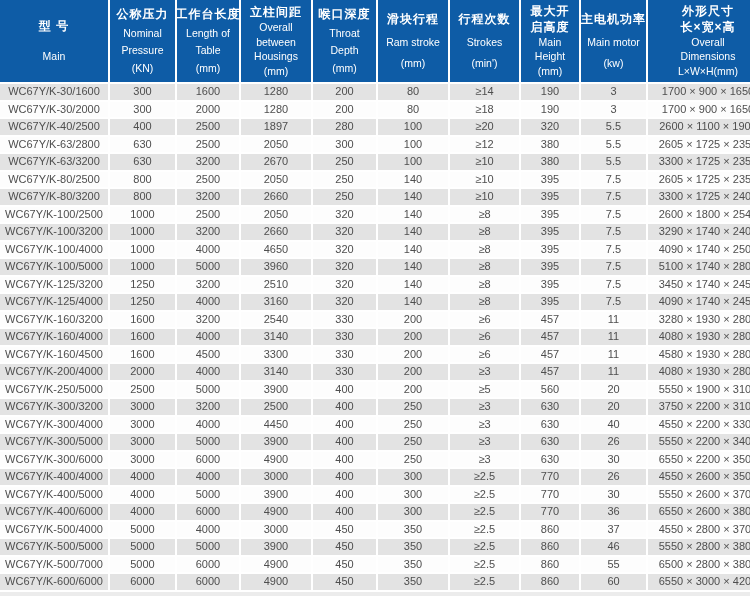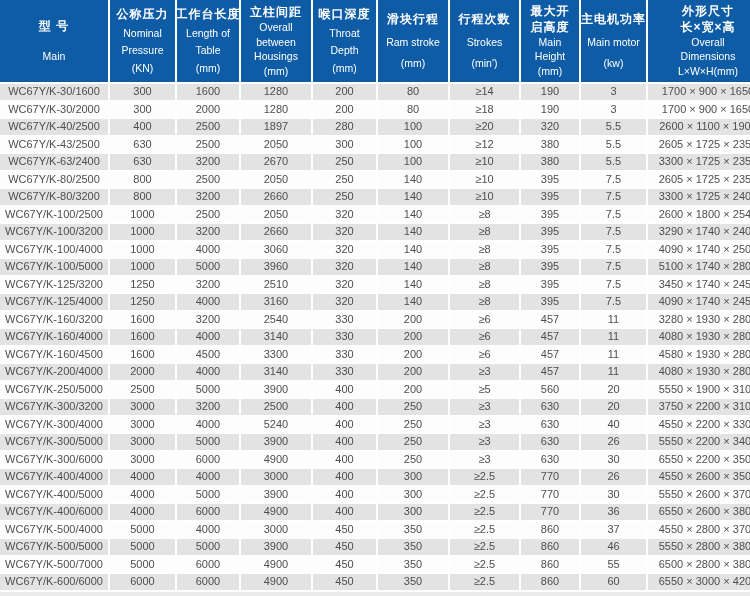--- a/index.html
+++ b/index.html
@@ -192,33 +192,33 @@
           <td>2500</td>
           <td>1897</td>
           <td>280</td>
           <td>100</td>
           <td>≥20</td>
           <td>320</td>
           <td>5.5</td>
           <td>2600 × 1100 × 1900</td>
         </tr>
         <tr>
-          <td>WC67Y/K-43/2500</td>
+          <td>WC67Y/K-63/2800</td>
           <td>630</td>
           <td>2500</td>
           <td>2050</td>
           <td>300</td>
           <td>100</td>
           <td>≥12</td>
           <td>380</td>
           <td>5.5</td>
           <td>2605 × 1725 × 2355</td>
         </tr>
         <tr>
-          <td>WC67Y/K-63/2400</td>
+          <td>WC67Y/K-63/3200</td>
           <td>630</td>
           <td>3200</td>
           <td>2670</td>
           <td>250</td>
           <td>100</td>
           <td>≥10</td>
           <td>380</td>
           <td>5.5</td>
           <td>3300 × 1725 × 2355</td>
         </tr>
@@ -267,21 +267,21 @@
           <td>140</td>
           <td>≥8</td>
           <td>395</td>
           <td>7.5</td>
           <td>3290 × 1740 × 2400</td>
         </tr>
         <tr>
           <td>WC67Y/K-100/4000</td>
           <td>1000</td>
           <td>4000</td>
-          <td>3060</td>
+          <td>4650</td>
           <td>320</td>
           <td>140</td>
           <td>≥8</td>
           <td>395</td>
           <td>7.5</td>
           <td>4090 × 1740 × 2500</td>
         </tr>
         <tr>
           <td>WC67Y/K-100/5000</td>
           <td>1000</td>
@@ -387,21 +387,21 @@
           <td>250</td>
           <td>≥3</td>
           <td>630</td>
           <td>20</td>
           <td>3750 × 2200 × 3100</td>
         </tr>
         <tr>
           <td>WC67Y/K-300/4000</td>
           <td>3000</td>
           <td>4000</td>
-          <td>5240</td>
+          <td>4450</td>
           <td>400</td>
           <td>250</td>
           <td>≥3</td>
           <td>630</td>
           <td>40</td>
           <td>4550 × 2200 × 3300</td>
         </tr>
         <tr>
           <td>WC67Y/K-300/5000</td>
           <td>3000</td>

